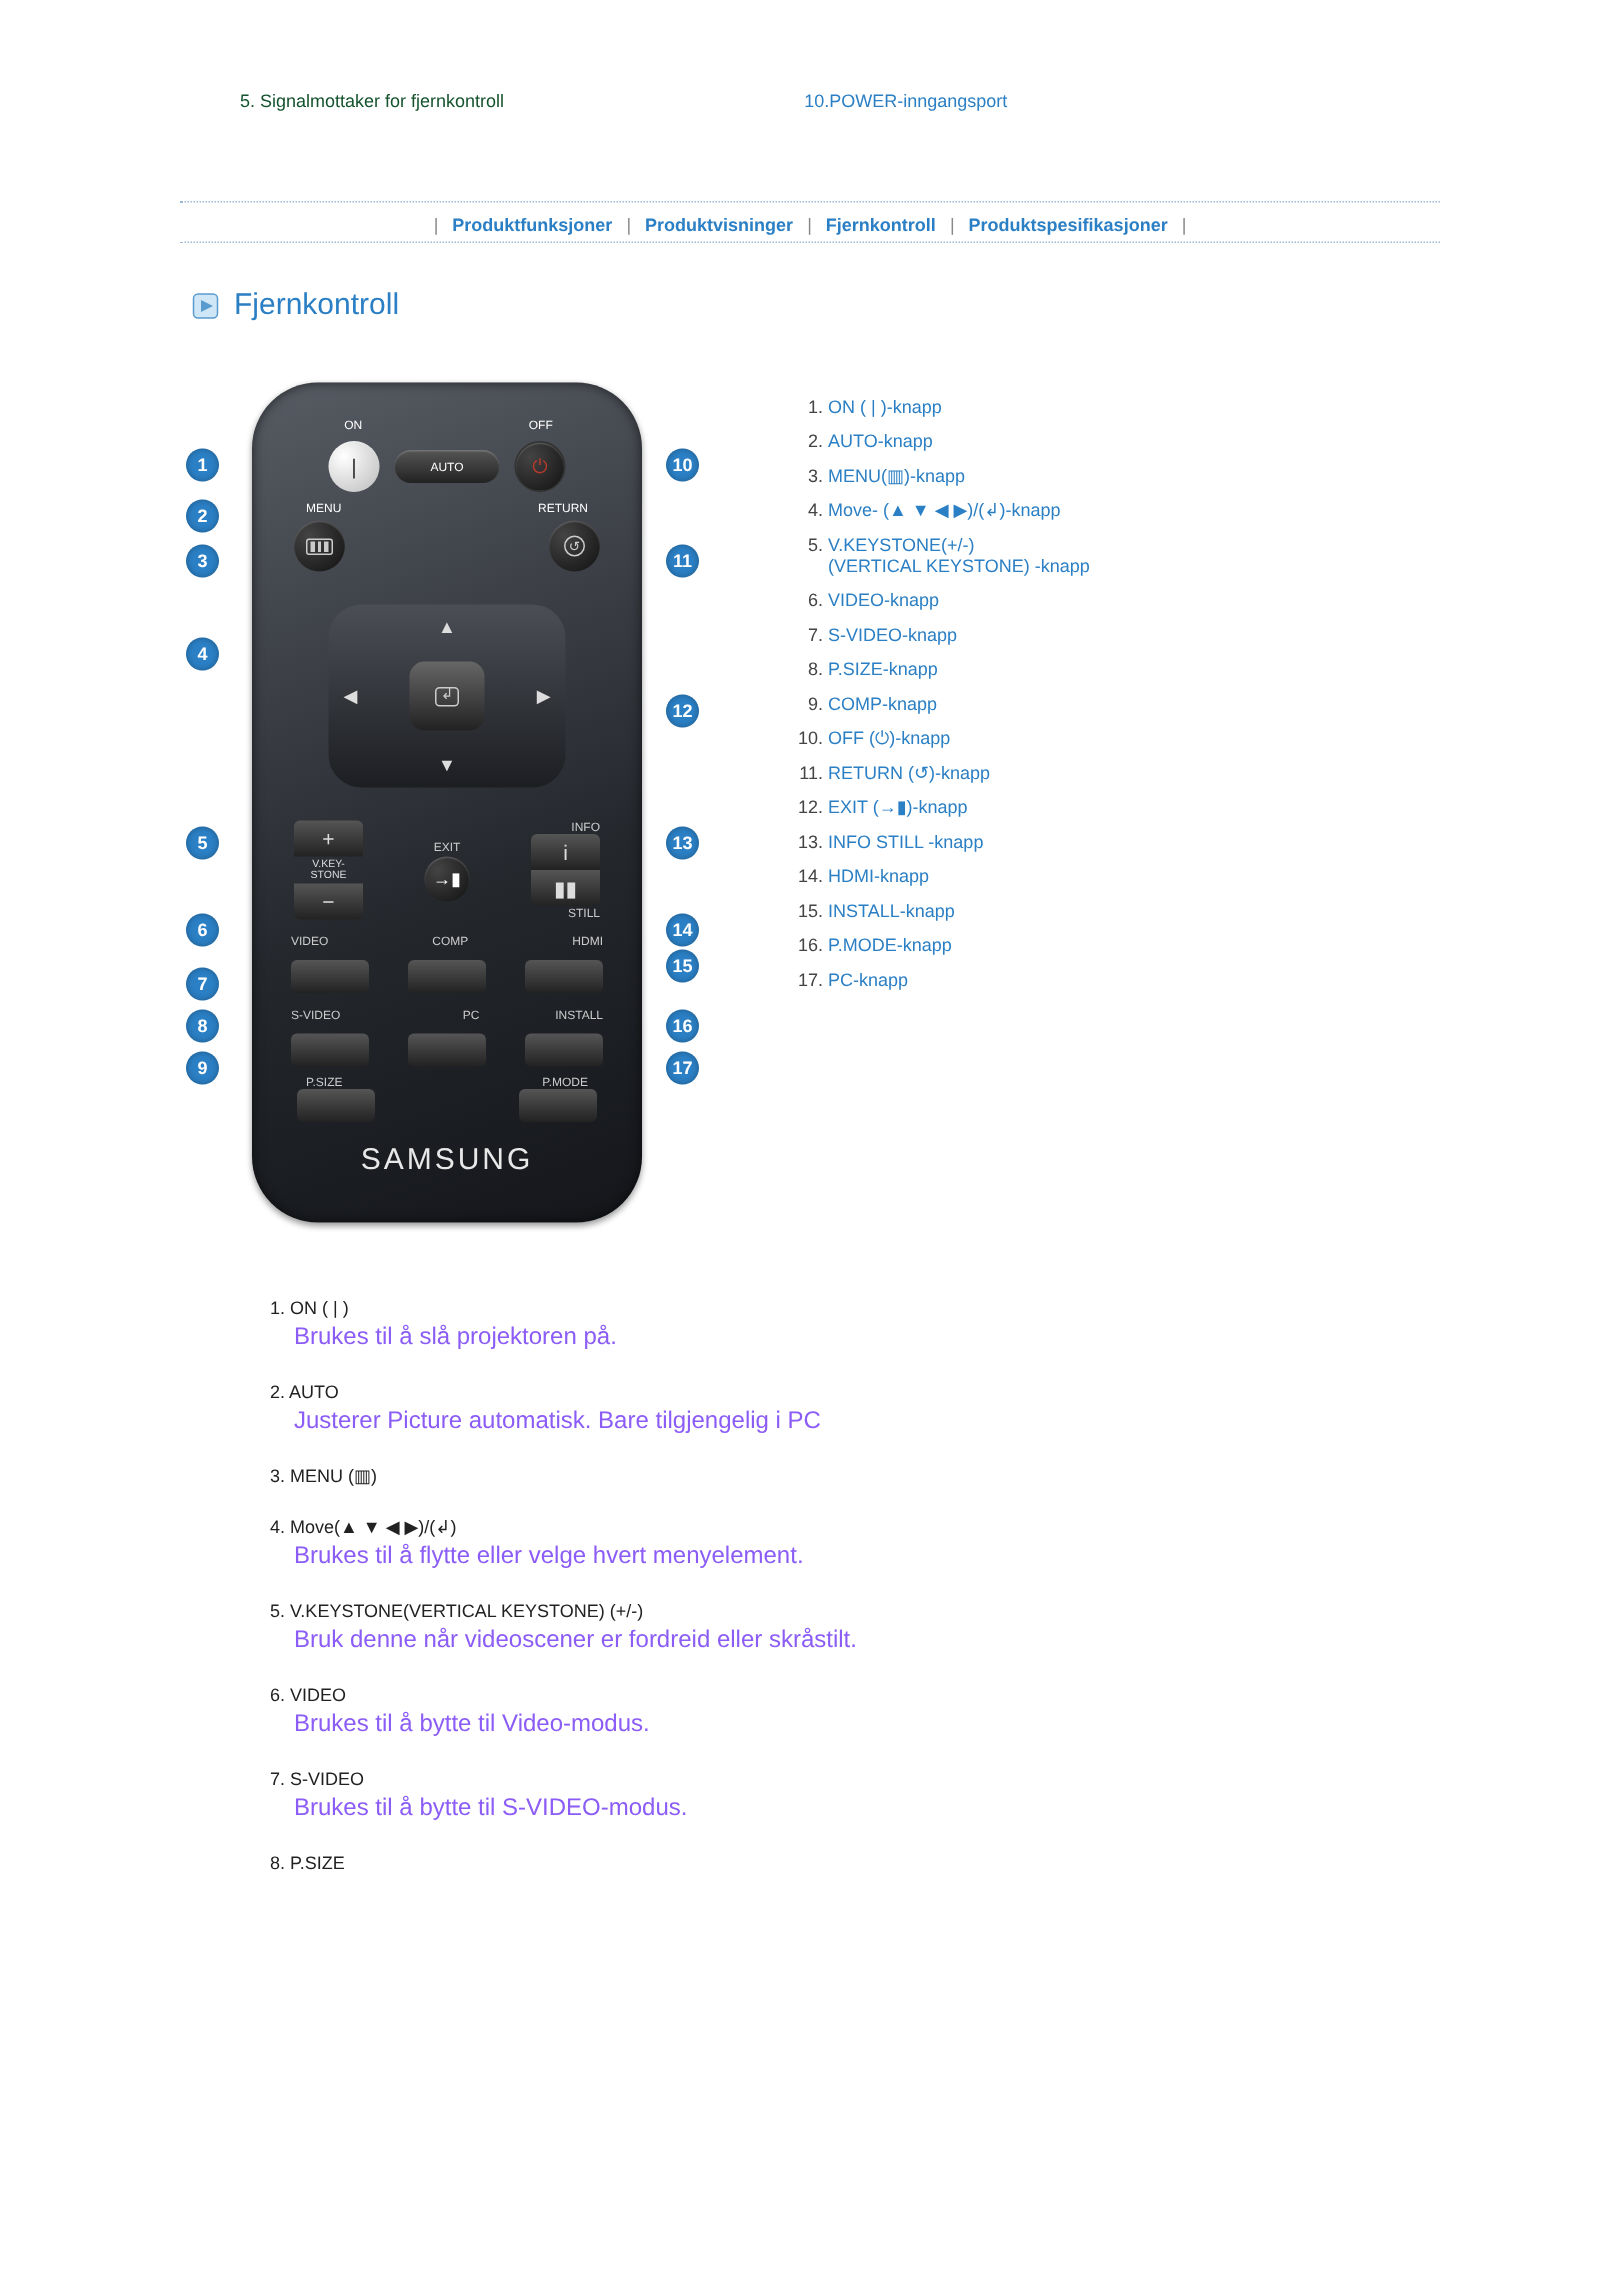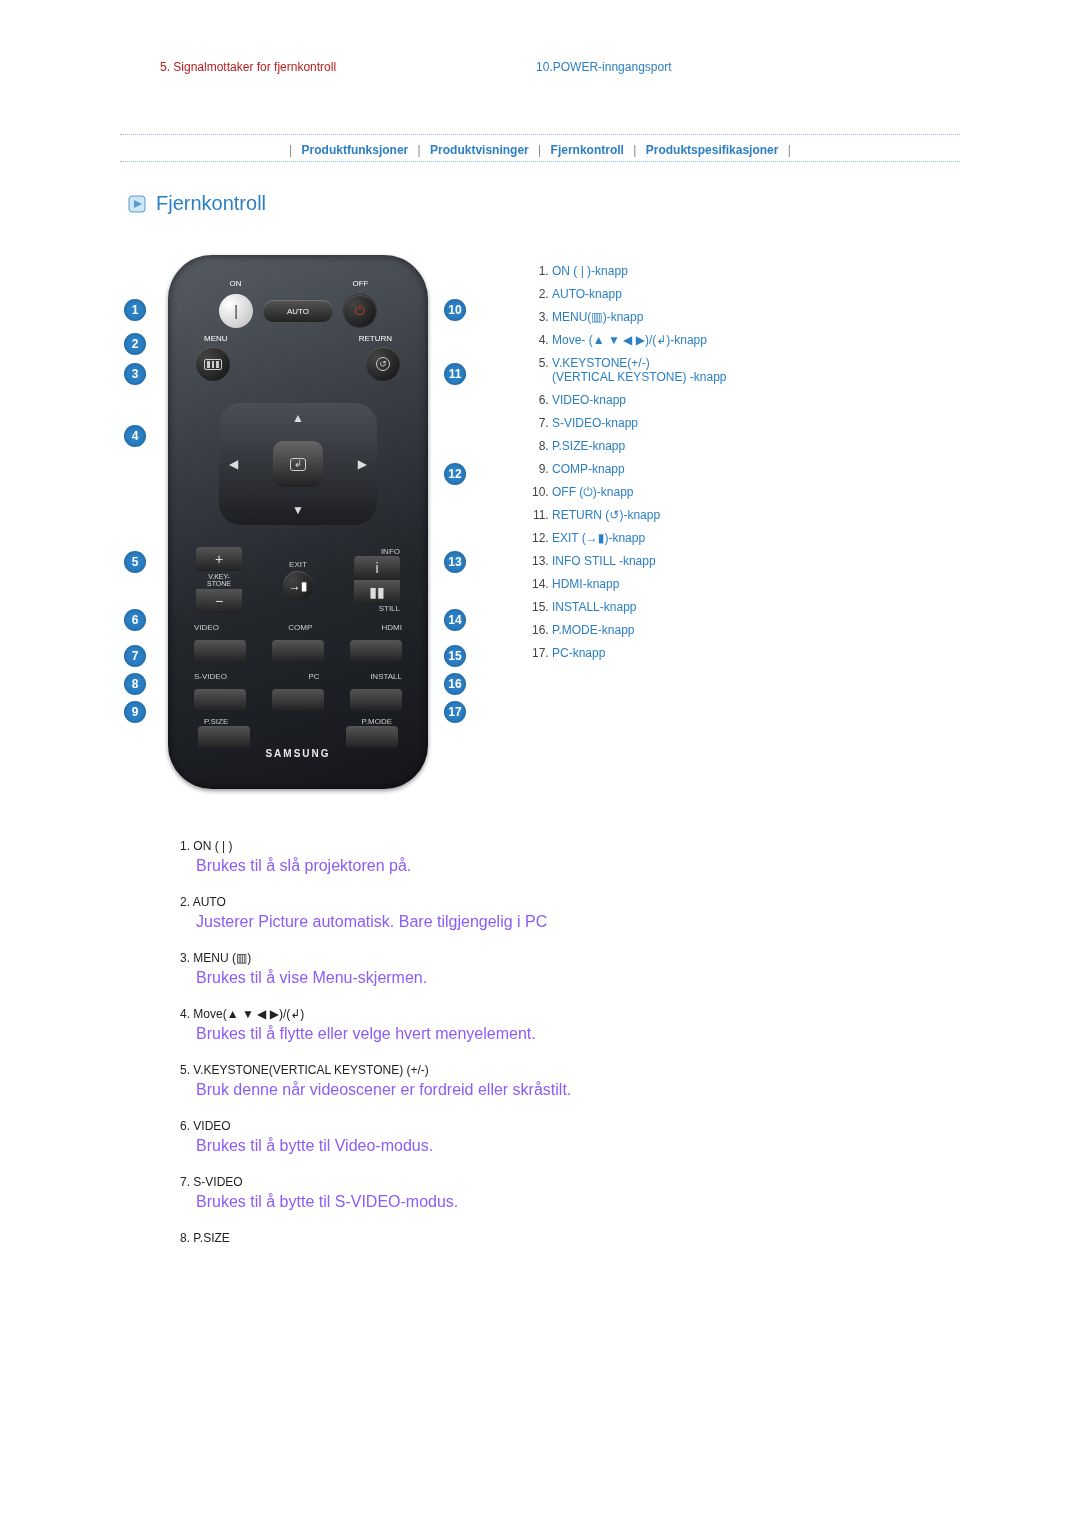--- a/index.html
+++ b/index.html
@@ -6,21 +6,21 @@
   body {
     font-family: Arial, Helvetica, sans-serif;
     font-size: 12px;
     color: #444;
     background: #fff;
     width: 1080px;
     margin: 0 auto;
     padding: 60px 120px 100px 120px;
   }
   .top-row { display: flex; gap: 200px; margin-bottom: 18px;}
-  .top-left { color: #b91c1c; font-size: 12px; padding-left: 40px;}
+  .top-left { color: #14532d; font-size: 12px; padding-left: 40px;}
   .top-right { color: #2b7fc4; font-size: 12px; }
   .dotted-sep {
     border: none;
     border-top: 1px dotted #9bb8d8;
     margin: 60px 0 8px 0;
   }
   .breadcrumb {
     text-align: center;
     color: #2b7fc4;
     font-size: 12px;
@@ -107,22 +107,22 @@
   }
   .vkey-btn {
     width:46px; height:24px; background: linear-gradient(#555,#222);
     display:flex; align-items:center; justify-content:center; color:#ddd; font-size:14px;
   }
   .vkey-btn:first-child { border-radius: 4px 4px 0 0;}
   .vkey-btn:last-child  { border-radius: 0 0 4px 4px;}
   .vkey-lbl { font-size:7px; color:#ddd; line-height:1; padding:2px 0; text-align:center;}
   .grid3 { display:flex; justify-content:space-between; padding: 4px 16px;}
   .brand {
-    color:#e8e8e8; font-weight:bold; letter-spacing:2px; text-align:center;
-    font-size:10px; 
+    color:#e8e8e8; font-weight:normal; letter-spacing:2px; text-align:center;
+    font-size:20px; margin-top:14px;
   }
   .callout {
     position:absolute; width:22px; height:22px; border-radius:50%;
     background:#2b7fc4; color:#fff; font-size:12px; font-weight:bold;
     display:flex; align-items:center; justify-content:center;
     box-shadow: inset 0 0 4px rgba(0,0,0,0.3);
   }
   .right-list { flex:1;}
   .right-list ol { list-style: decimal; margin-left: 22px;}
   .right-list li { color:#444; font-size:12px; margin: 9px 0;}
@@ -189,21 +189,21 @@
     <div class="callout" style="left:4px; top:354px;">6</div>
     <div class="callout" style="left:4px; top:390px;">7</div>
     <div class="callout" style="left:4px; top:418px;">8</div>
     <div class="callout" style="left:4px; top:446px;">9</div>
 
     <div class="callout" style="right:4px; top:44px;">10</div>
     <div class="callout" style="right:4px; top:108px;">11</div>
     <div class="callout" style="right:4px; top:208px;">12</div>
     <div class="callout" style="right:4px; top:296px;">13</div>
     <div class="callout" style="right:4px; top:354px;">14</div>
-    <div class="callout" style="right:4px; top:390px;">15</div>
+    <div class="callout" style="right:4px; top:378px;">15</div>
     <div class="callout" style="right:4px; top:418px;">16</div>
     <div class="callout" style="right:4px; top:446px;">17</div>
 
     <div class="remote-body">
       <div class="row" style="margin-bottom:2px;">
         <span class="lbl">ON</span>
         <span class="lbl">OFF</span>
       </div>
       <div class="row">
         <div class="btn-round pwr-on">
@@ -322,21 +322,20 @@
   </div>
 </div>
 
 <div class="descriptions">
   <dl id="desc-dl">
       <dt><span>1. </span><b>ON ( | )</b></dt>
       <dd>Brukes til å slå projektoren på.</dd>
       <dt><span>2. </span><b>AUTO</b></dt>
       <dd>Justerer Picture automatisk. Bare tilgjengelig i PC</dd>
       <dt><span>3. </span><b>MENU (▥)</b></dt>
-      <dd>Brukes til å vise Menu-skjermen.</dd>
       <dt><span>4. </span><b>Move(▲ ▼ ◀ ▶)/(↲)</b></dt>
       <dd>Brukes til å flytte eller velge hvert menyelement.</dd>
       <dt><span>5. </span><b>V.KEYSTONE(VERTICAL KEYSTONE) (+/-)</b></dt>
       <dd>Bruk denne når videoscener er fordreid eller skråstilt.</dd>
       <dt><span>6. </span><b>VIDEO</b></dt>
       <dd>Brukes til å bytte til Video-modus.</dd>
       <dt><span>7. </span><b>S-VIDEO</b></dt>
       <dd>Brukes til å bytte til S-VIDEO-modus.</dd>
       <dt><span>8. </span><b>P.SIZE</b></dt>
     </dl>

